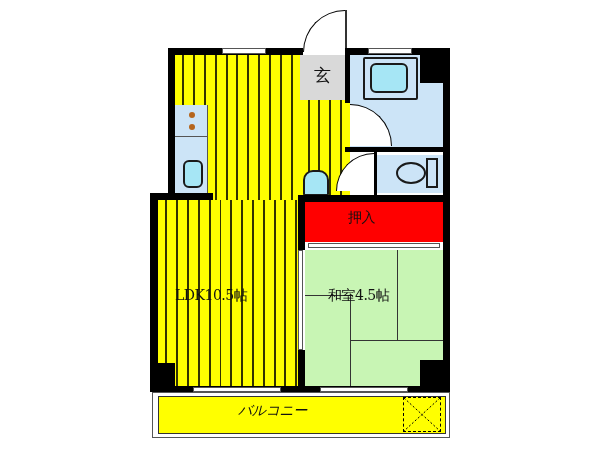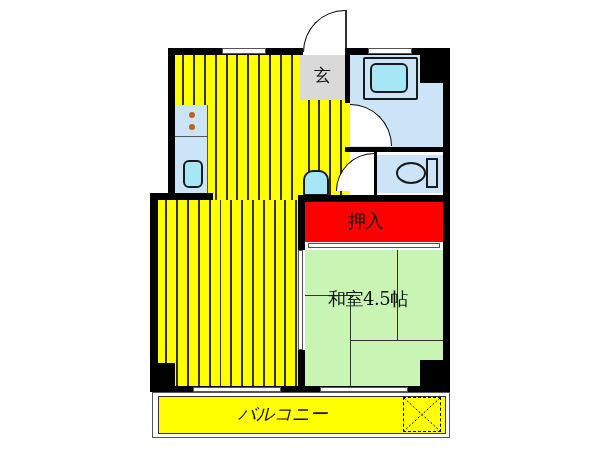--- a/index.html
+++ b/index.html
@@ -4,21 +4,21 @@
 <style>
   html,body{margin:0;padding:0;background:#fff;}
   body{width:600px;height:450px;position:relative;overflow:hidden;font-family:"DejaVu Serif","Liberation Serif",serif;}
   .abs{position:absolute;box-sizing:border-box;}
   .wall{background:#000;}
   .yellow{background:#ffff00;}
   .stripes{background-color:#ffff00;background-image:repeating-linear-gradient(90deg,#ffff00 0,#ffff00 7.5px,#333300 7.5px,#333300 9.5px,#ffff00 9.5px,#ffff00 10.8px);}
   .lb{background:#cce4f7;}
   .fixture{background:#a6e6f5;border:2px solid #1a1a1a;border-radius:6px;}
   .window{background:#fff;border:1px solid #555;}
-  .label{font-size:18px;color:#111;white-space:nowrap;letter-spacing:-0.5px;}
+  .label{font-size:14px;color:#111;white-space:nowrap;letter-spacing:-0.5px;}
 </style>
 </head>
 <body>
 
 <div class="abs" style="left:0;top:0;width:600px;height:450px;">
 
   <div class="abs stripes" style="left:175px;top:55px;width:125px;height:150px;"></div>
   <div class="abs stripes" style="left:300px;top:100px;width:50px;height:100px;"></div>
 
   <div class="abs stripes" style="left:158px;top:200px;width:142px;height:190px;"></div>
@@ -53,20 +53,21 @@
   <div class="abs window" style="left:308px;top:243px;width:132px;height:5px;"></div>
 
   <div class="abs" style="left:305px;top:250px;width:138px;height:138px;background:#c8f5b4;"></div>
   <div class="abs" style="left:397px;top:250px;width:1px;height:90px;background:#333;"></div>
   <div class="abs" style="left:350px;top:340px;width:93px;height:1px;background:#333;"></div>
   <div class="abs" style="left:350px;top:295px;width:1px;height:93px;background:#333;"></div>
   <div class="abs" style="left:305px;top:295px;width:48px;height:1px;background:#333;"></div>
   <div class="abs wall" style="left:420px;top:360px;width:25px;height:30px;"></div>
   <div class="abs label" style="left:328px;top:287px;">和室4.5帖</div>
 
+  <div class="abs label" style="left:175px;top:287px;">LDK10.5帖</div>
   <div class="abs window" style="left:298px;top:250px;width:5px;height:100px;"></div>
 
   <div class="abs wall" style="left:168px;top:48px;width:135px;height:7px;"></div>
   <div class="abs wall" style="left:345px;top:48px;width:105px;height:7px;"></div>
   <div class="abs wall" style="left:168px;top:48px;width:7px;height:152px;"></div>
   <div class="abs wall" style="left:150px;top:193px;width:63px;height:7px;"></div>
   <div class="abs wall" style="left:150px;top:193px;width:8px;height:198px;"></div>
   <div class="abs wall" style="left:150px;top:363px;width:25px;height:28px;"></div>
   <div class="abs wall" style="left:443px;top:48px;width:7px;height:343px;"></div>
   <div class="abs wall" style="left:345px;top:48px;width:5px;height:55px;"></div>

